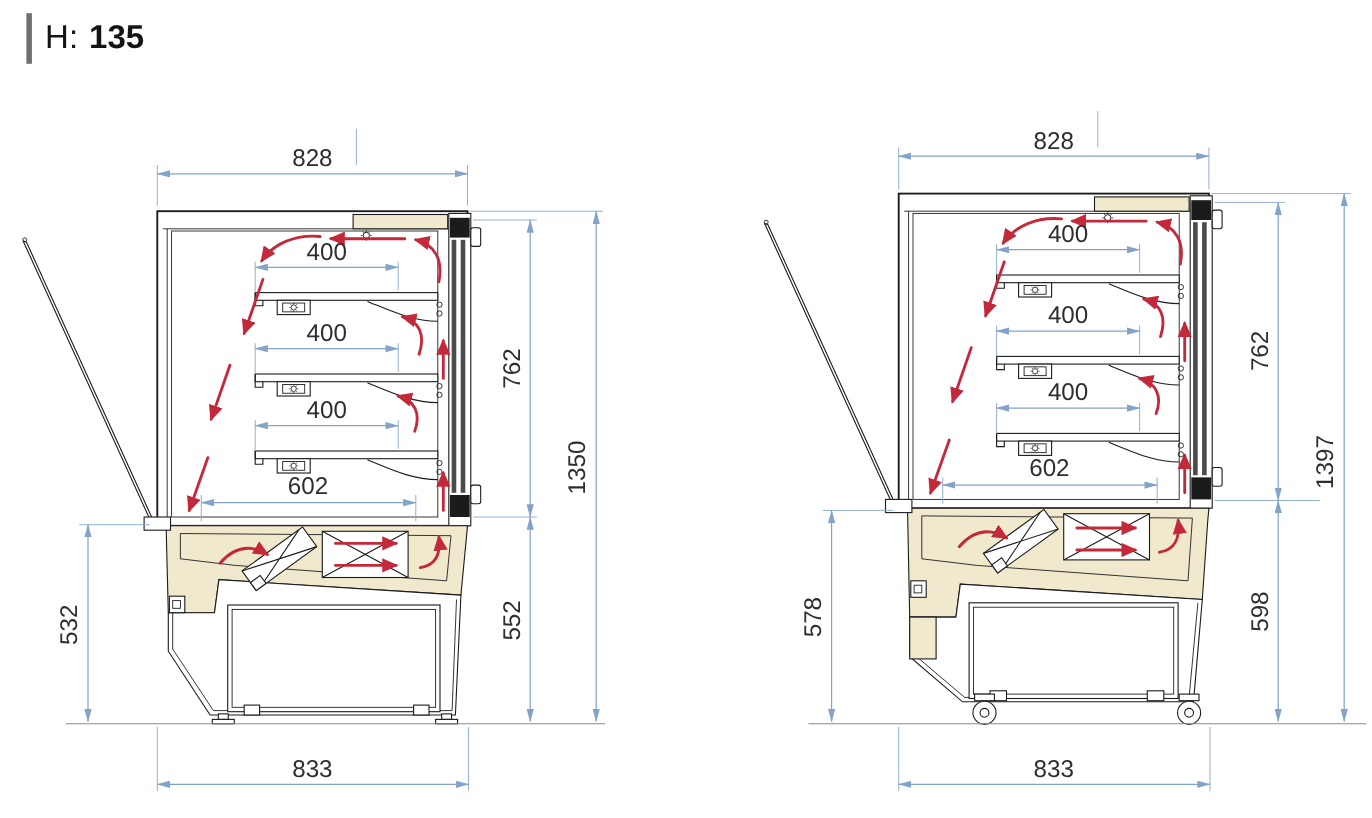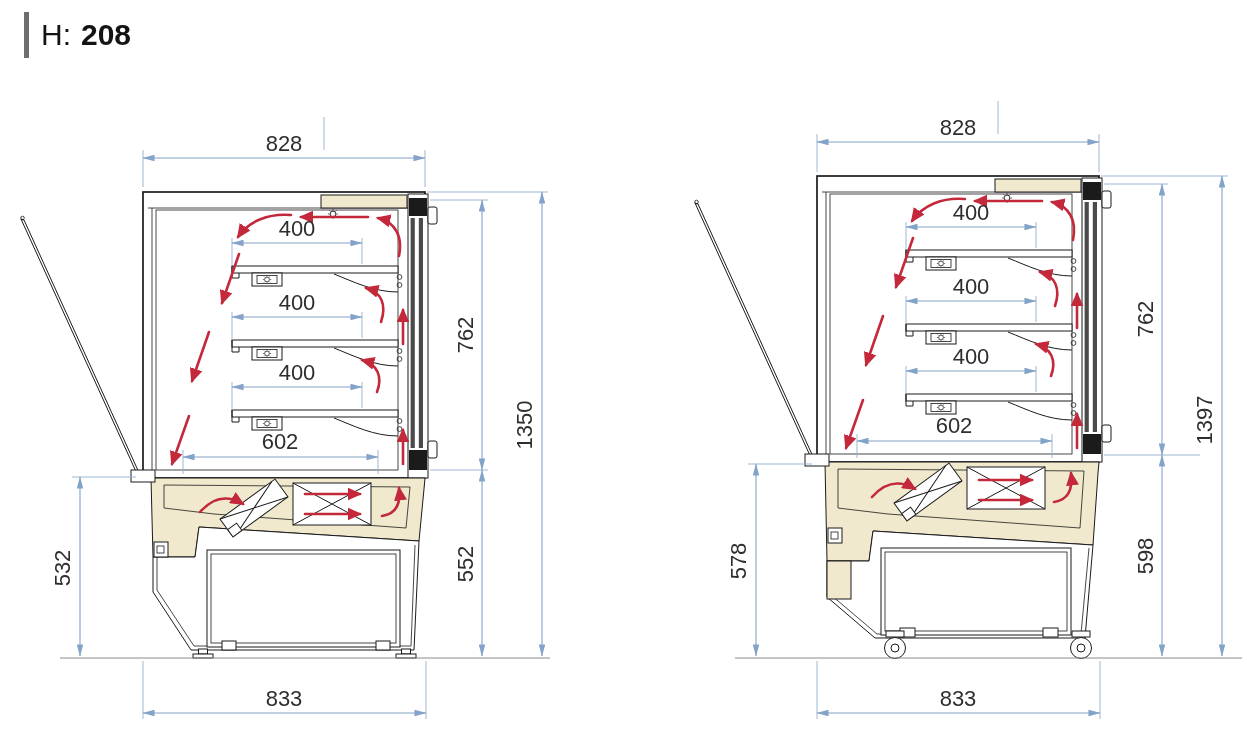--- a/index.html
+++ b/index.html
@@ -22,21 +22,21 @@
   .gnd{stroke:#8a8a8a;stroke-width:1;fill:none;}
   .dim{font-size:22px;fill:#2e2e2e;text-anchor:middle;font-family:"Liberation Sans",sans-serif;}
   .red{stroke:#c4293b;stroke-width:2.6;fill:none;stroke-linecap:round;}
 </style>
 </head>
 <body>
 
 <div class="hdr">
   <span class="bar"></span>
   <span class="lab">H:</span>
-  <span class="val">208</span>
+  <span class="val">135</span>
 </div>
 
 <svg width="1247" height="744" viewBox="0 0 1247 744">
 <defs>
   <marker id="dimA" markerWidth="11" markerHeight="6" refX="10.5" refY="3" orient="auto-start-reverse">
     <path d="M0,0 L11,3 L0,6 Z" fill="#84a3c8"></path>
   </marker>
   <marker id="redA" markerWidth="5.6" markerHeight="5" refX="4.8" refY="2.5" orient="auto">
     <path d="M0,0 L5.6,2.5 L0,5 Z" fill="#c4293b"></path>
   </marker>

